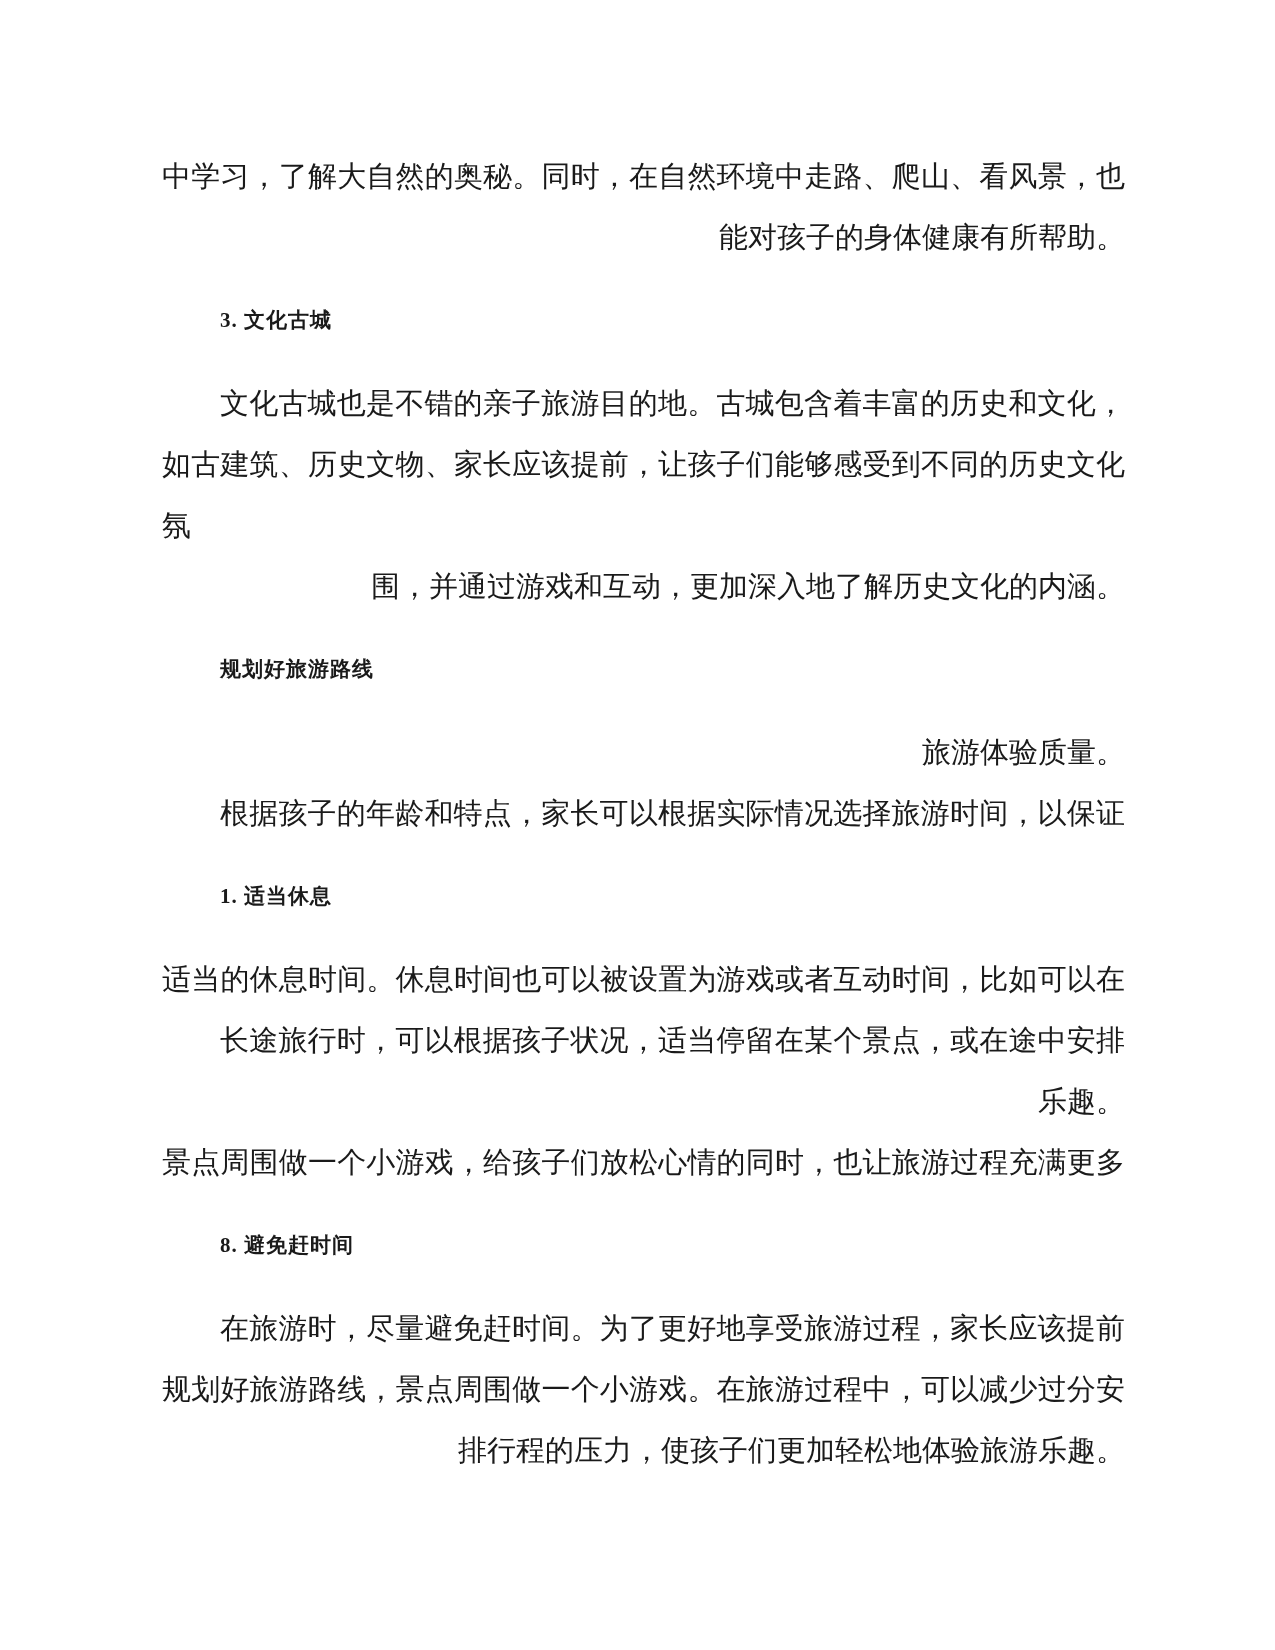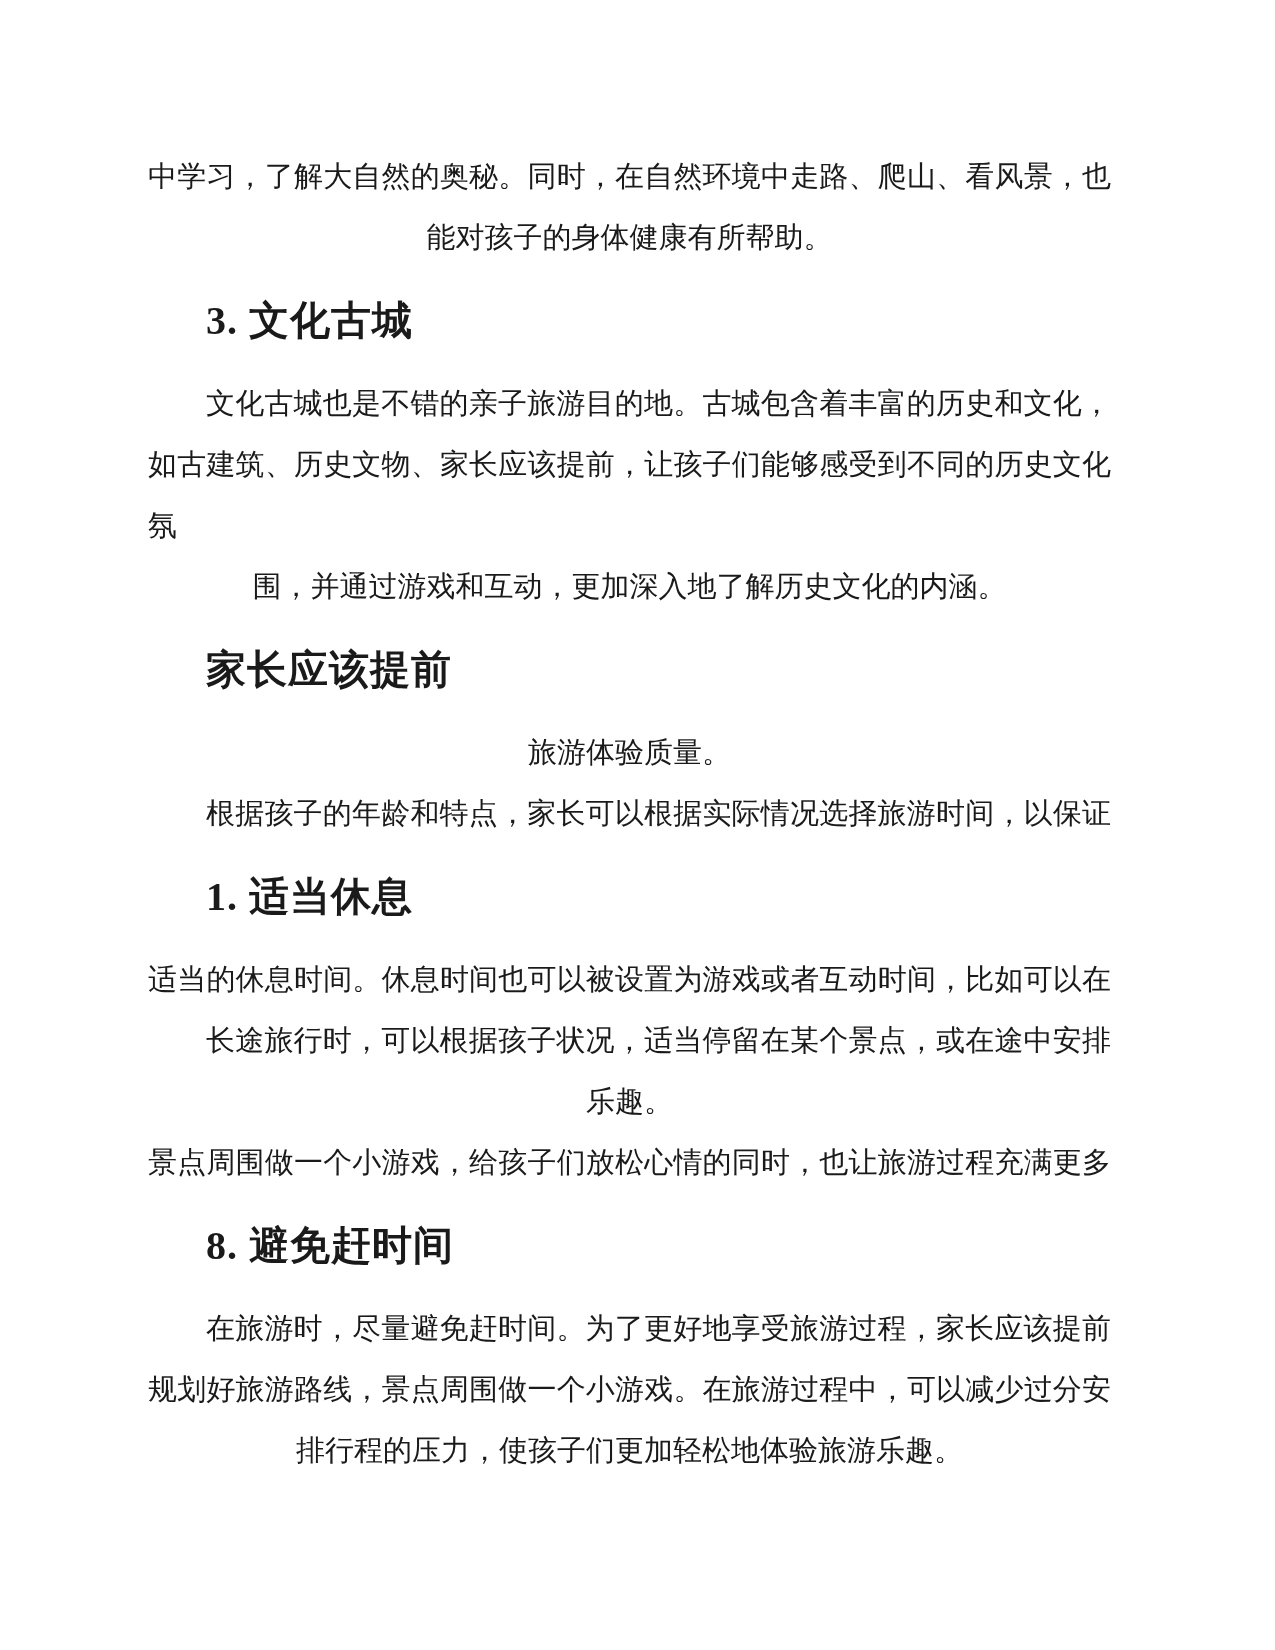--- a/index.html
+++ b/index.html
@@ -11,39 +11,39 @@
     height: 1650px;
     margin: 0 auto;
     background: #ffffff;
     overflow: hidden;
     font-family: "Liberation Serif", "DejaVu Serif", serif;
     color: #1a1a1a;
   }
 
   .doc {
     position: absolute;
-    left: 148px;
+    left: 162px;
     top: 146px;
     width: 963px;
     font-size: 29px;
     line-height: 61px;
   }
 
   .paragraph { margin: 0 0 22px 0; }
 
   .heading {
     margin: 0 0 22px 0;
     font-weight: 700;
-    font-size: 40px;
+    font-size: 21px;
     line-height: 61px;
     text-indent: 58px;
     letter-spacing: 1px;
   }
 
-  .line { text-align: center; }
+  .line { text-align: right; }
   .line.fill {
     text-align: justify;
     text-align-last: justify;
   }
   .line.indent { text-indent: 58px; }
 </style>
 </head>
 <body>
 
 <div class="page">
@@ -51,21 +51,21 @@
       <div class="paragraph">
         <div class="line fill">中学习，了解大自然的奥秘。同时，在自然环境中走路、爬山、看风景，也</div>
         <div class="line">能对孩子的身体健康有所帮助。</div>
       </div>
       <div class="heading">3. 文化古城</div>
       <div class="paragraph">
         <div class="line fill indent">文化古城也是不错的亲子旅游目的地。古城包含着丰富的历史和文化，</div>
         <div class="line fill">如古建筑、历史文物、家长应该提前，让孩子们能够感受到不同的历史文化氛</div>
         <div class="line">围，并通过游戏和互动，更加深入地了解历史文化的内涵。</div>
       </div>
-      <div class="heading">家长应该提前</div>
+      <div class="heading">规划好旅游路线</div>
       <div class="paragraph">
         <div class="line">旅游体验质量。</div>
         <div class="line fill indent">根据孩子的年龄和特点，家长可以根据实际情况选择旅游时间，以保证</div>
       </div>
       <div class="heading">1. 适当休息</div>
       <div class="paragraph">
         <div class="line fill">适当的休息时间。休息时间也可以被设置为游戏或者互动时间，比如可以在</div>
         <div class="line fill indent">长途旅行时，可以根据孩子状况，适当停留在某个景点，或在途中安排</div>
         <div class="line">乐趣。</div>
         <div class="line fill">景点周围做一个小游戏，给孩子们放松心情的同时，也让旅游过程充满更多</div>

